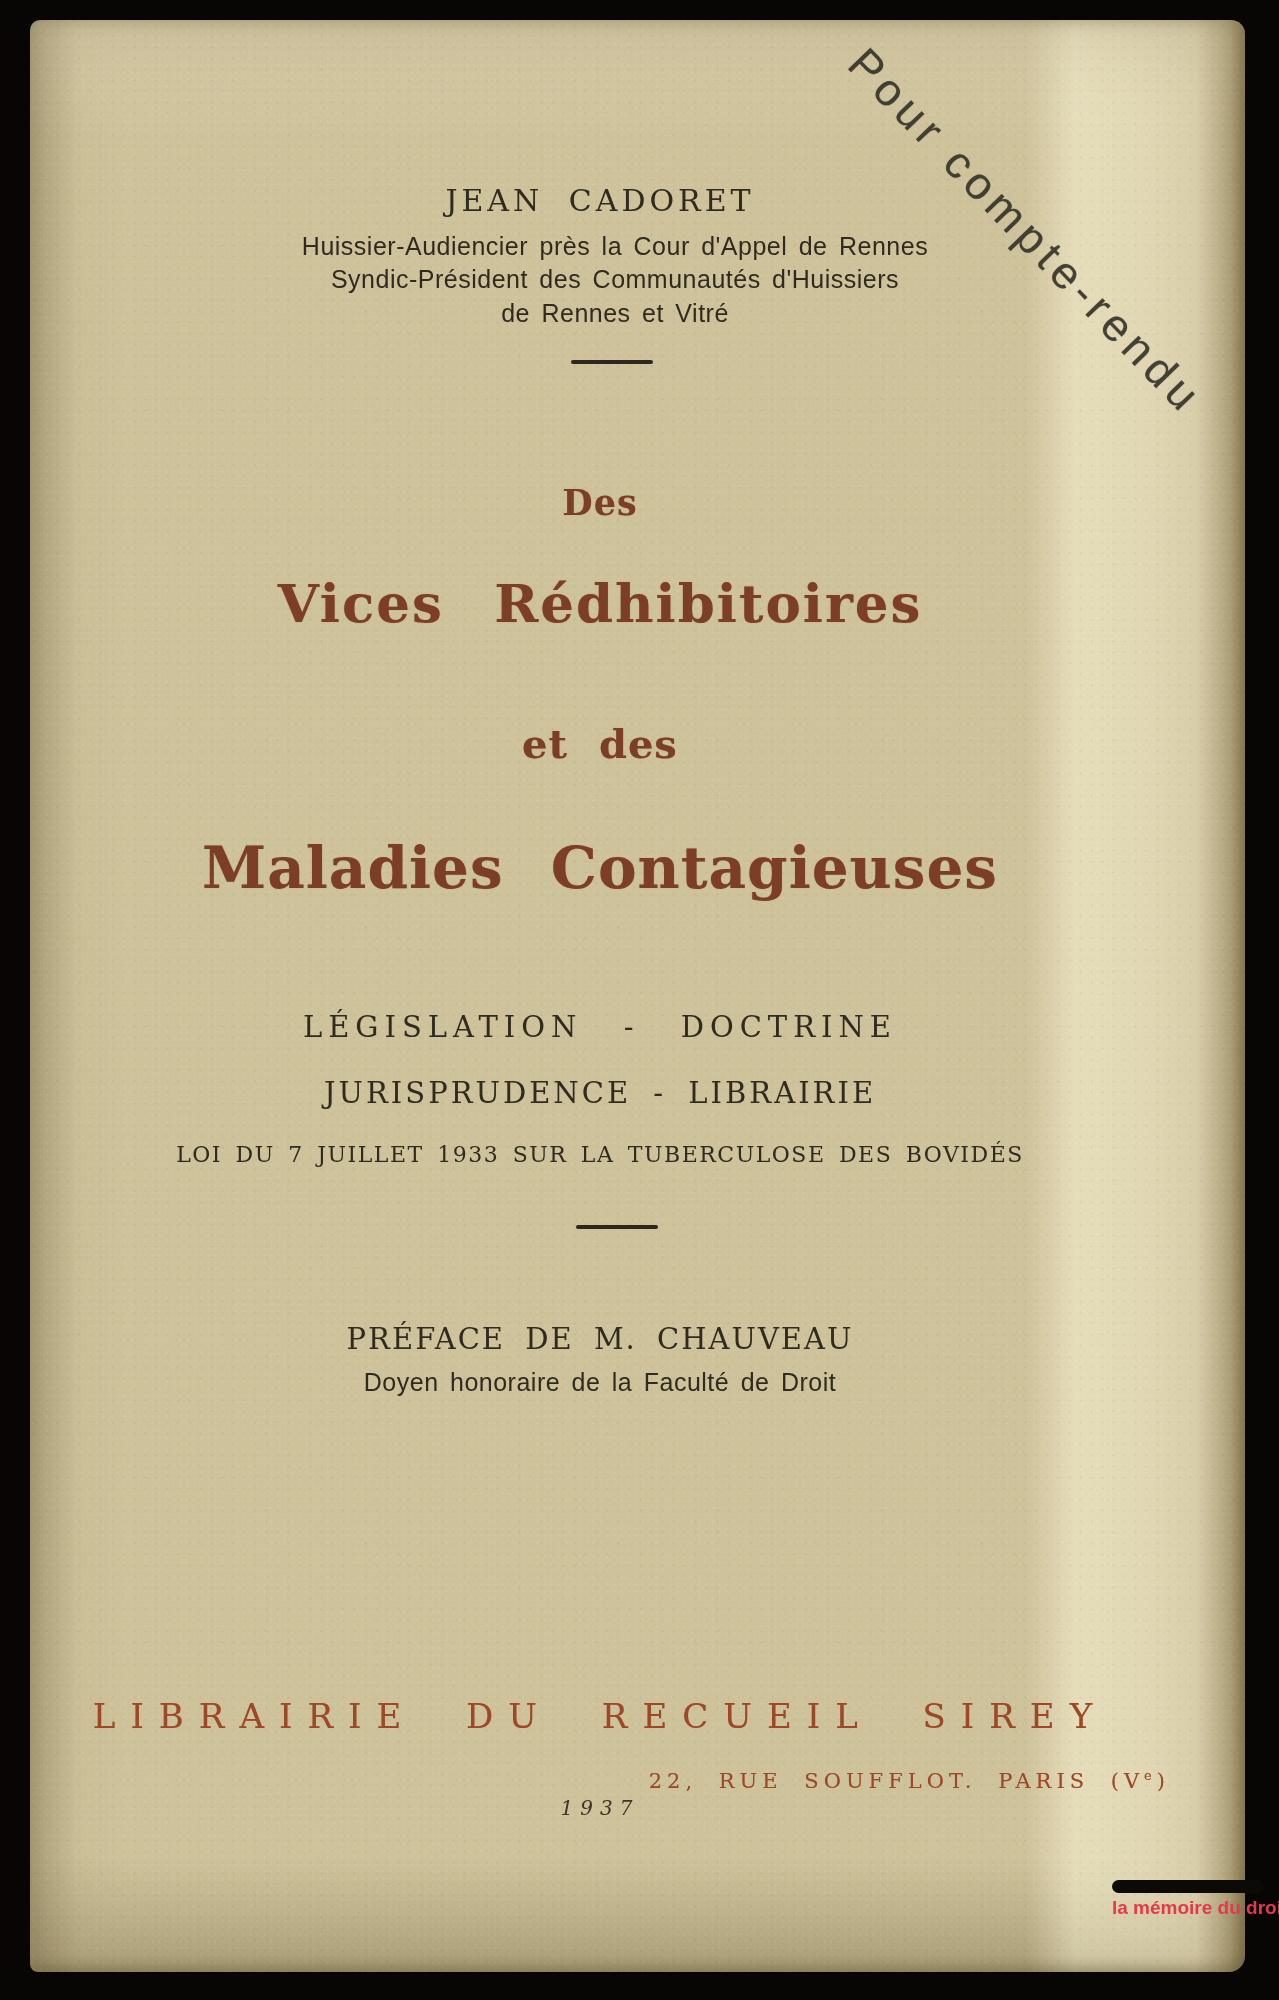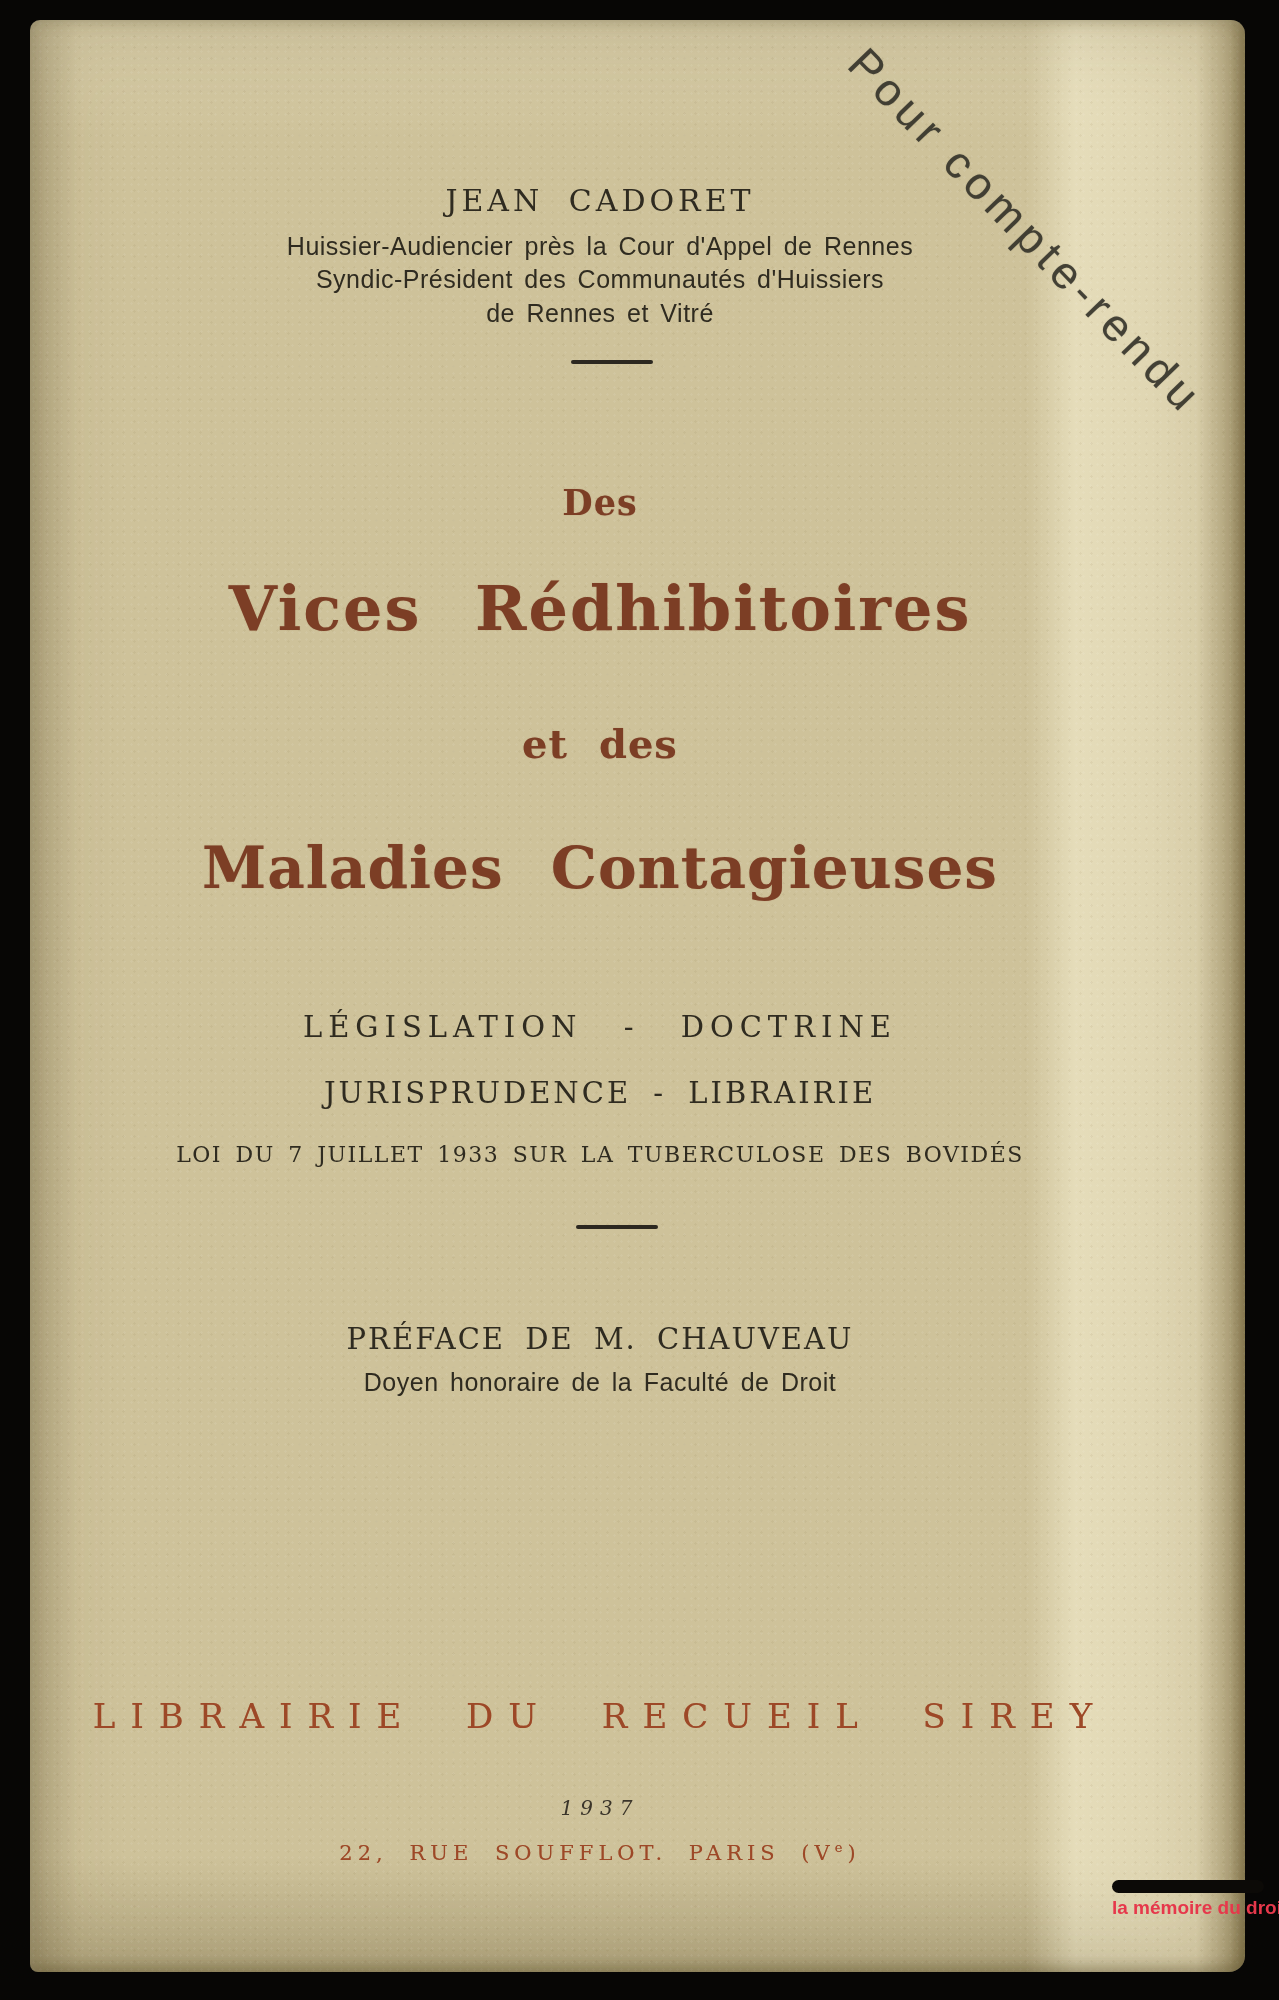--- a/index.html
+++ b/index.html
@@ -40,37 +40,37 @@
   .ink   { color: #2f2b20; }
   .brown { color: #7c3e25; text-shadow: 0 0 1px rgba(124,62,37,.35); }
   .red   { color: #9d4827; text-shadow: 0 0 .5px rgba(157,72,39,.45); }
 
   .author-name {
     font-family: "DejaVu Serif", serif;
     font-size: 30px; letter-spacing: 4px; word-spacing: 12px;
   }
   .author-line {
     font-family: "Liberation Sans", sans-serif;
-    font-size: 25px; letter-spacing: .5px; word-spacing: 4px;
+    font-size: 25px; letter-spacing: .5px; word-spacing: 4px; margin-left: 15px;
   }
 
   .rule {
     position: absolute;
     height: 4px; width: 82px;
     background: #2c2820;
     border-radius: 2px;
   }
 
   .title-sm {
     font-family: "DejaVu Serif", serif; font-weight: bold;
     font-size: 35px; letter-spacing: 1px;
   }
   .title-lg1 {
     font-family: "DejaVu Serif", serif; font-weight: bold;
-    font-size: 62px; letter-spacing: 2px; word-spacing: 30px;
+    font-size: 53px; letter-spacing: 2px; word-spacing: 30px;
   }
   .title-md {
     font-family: "DejaVu Serif", serif; font-weight: bold;
     font-size: 40px; letter-spacing: 1px; word-spacing: 16px; text-align: center;
   }
   .title-lg2 {
     font-family: "DejaVu Serif", serif; font-weight: bold;
     font-size: 58px; letter-spacing: 1px; word-spacing: 26px;
   }
 
@@ -183,21 +183,21 @@
     <div class="abs center-col subtitle1 ink" style="top:990px;">LÉGISLATION - DOCTRINE</div>
     <div class="abs center-col subtitle2 ink" style="top:1056px;">JURISPRUDENCE - LIBRAIRIE</div>
     <div class="abs center-col loi-line ink" style="top:1122px;">LOI DU 7 JUILLET 1933 SUR LA TUBERCULOSE DES BOVIDÉS</div>
 
     <div class="rule" style="left:546px; top:1205px;"></div>
 
     <div class="abs center-col preface-line1 ink" style="top:1302px;">PRÉFACE DE M. CHAUVEAU</div>
     <div class="abs center-col preface-line2 ink" style="top:1348px;">Doyen honoraire de la Faculté de Droit</div>
 
     <div class="abs center-col publisher-name red" style="top:1676px;">LIBRAIRIE DU RECUEIL SIREY</div>
-    <div class="abs center-col publisher-address red" style="top:1820px;"><span>22, RUE SOUFFLOT. PARIS (V</span><sup>e</sup><span>)</span></div>
+    <div class="abs center-col publisher-address red" style="top:1748px;text-align:right;"><span>22, RUE SOUFFLOT. PARIS (V</span><sup>e</sup><span>)</span></div>
     <div class="abs center-col publisher-year" style="top:1776px;">1937</div>
 
   </div>
 
   <div class="watermark">
     <div class="mdd-bar"></div>
     <div class="mdd-tagline">la mémoire du droit</div>
   </div>
 
 </div>

